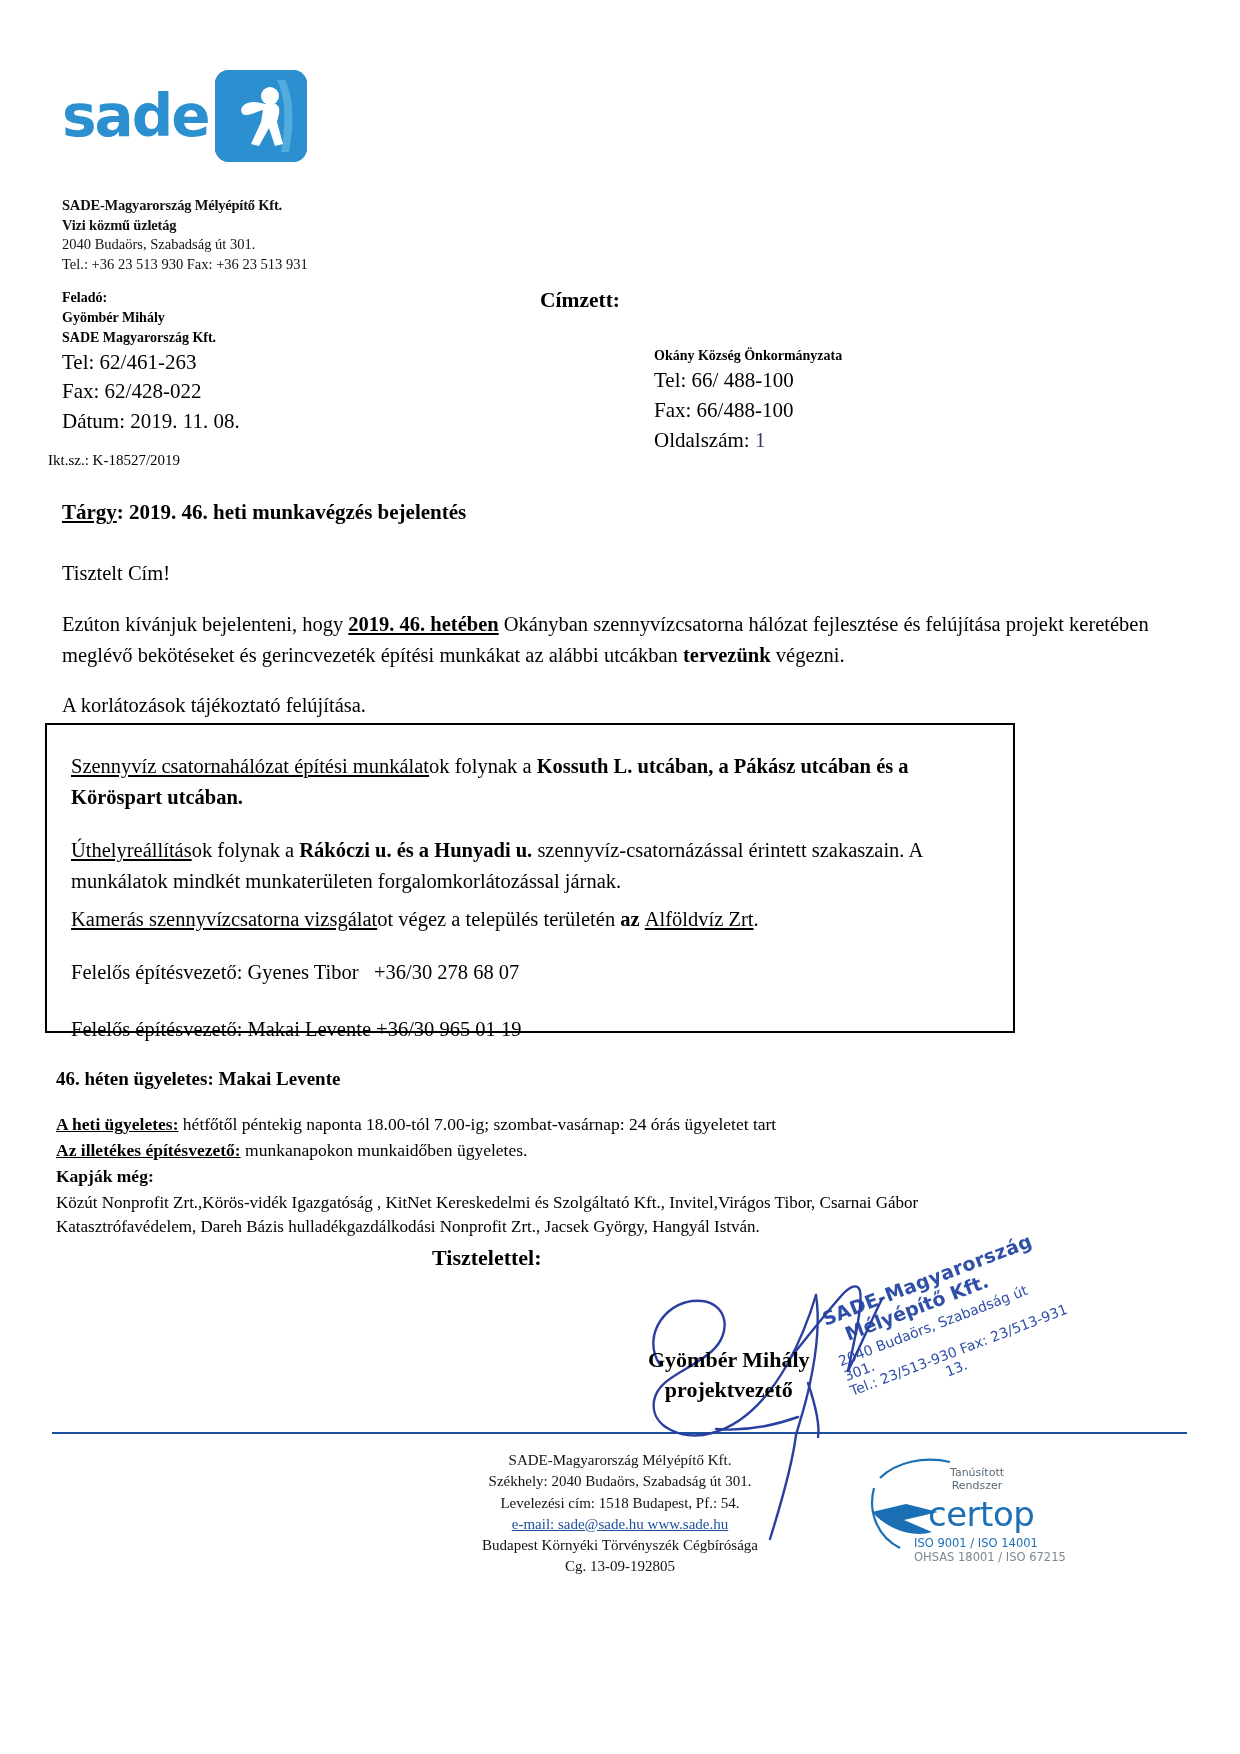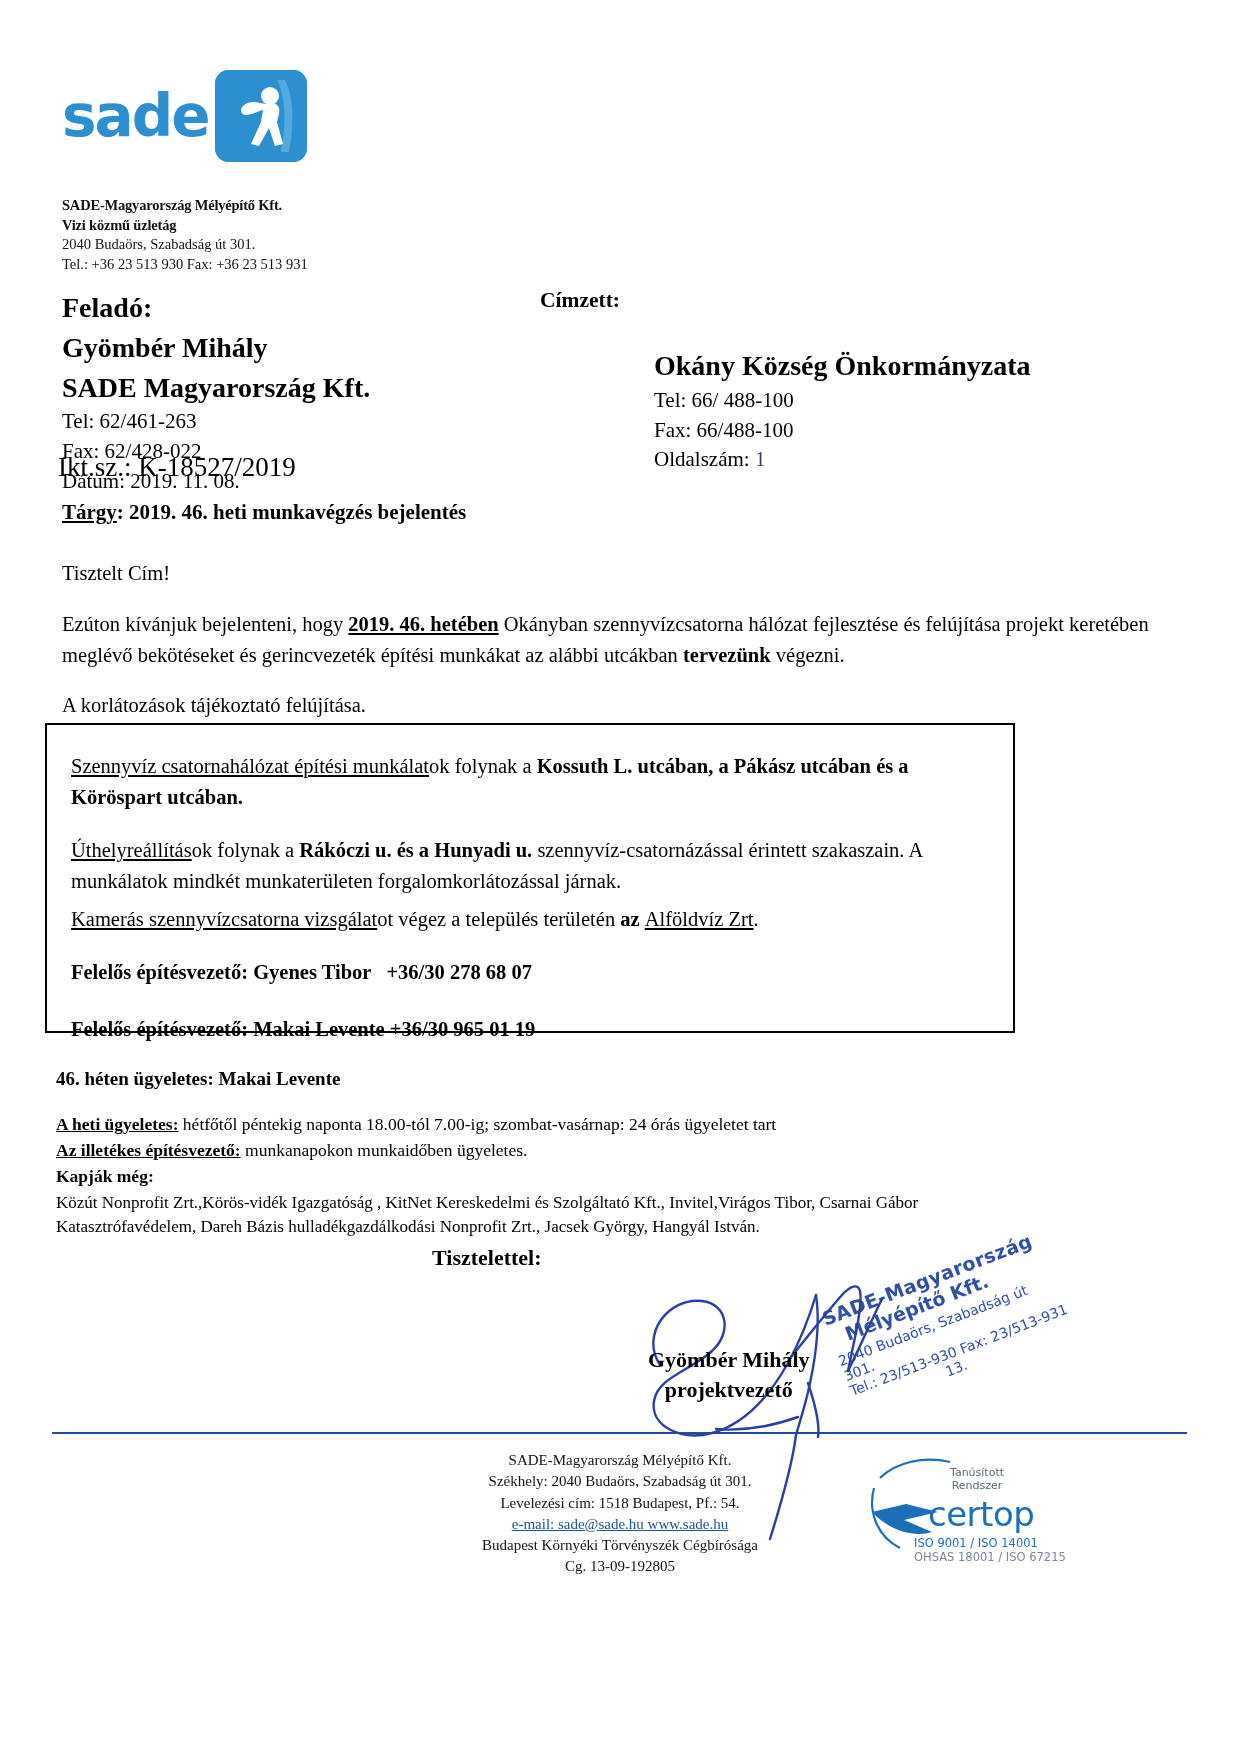--- a/index.html
+++ b/index.html
@@ -62,42 +62,42 @@
     width: 1115px;
   }
   .addr-row { position: relative; }
   .sender {
     position: absolute;
     left: 0;
     top: 0;
     font-size: 21px;
     line-height: 1.42;
   }
-  .label-big { font-weight: 700; font-size: 28px; }
+  .label-big { font-weight: 700; font-size: 14px; }
   .recipient-label {
     position: absolute;
     left: 478px;
     top: 0;
     font-weight: 700;
     font-size: 21.5px;
   }
   .recipient {
     position: absolute;
     left: 592px;
     top: 58px;
     font-size: 21px;
     line-height: 1.42;
   }
   .page-num { color: #3a3a6a; }
 
   .ikt {
     position: absolute;
-    left: 58px;
+    left: 48px;
     top: 452px;
-    font-size: 27px;
+    font-size: 15px;
   }
 
   
   .subject {
     position: absolute;
     left: 62px;
     top: 500px;
     font-size: 21px;
     font-weight: 700;
   }
@@ -126,21 +126,21 @@
     border: 2px solid #000;
     box-sizing: border-box;
   }
   .notice-inner {
     padding: 26px 24px 10px 24px;
     font-size: 20.5px;
     line-height: 1.52;
   }
   .notice-inner p { margin: 0 0 22px 0; }
   .notice-inner p.tight { margin-bottom: 6px; }
-  .notice-inner p.contact { margin: 0 0 26px 0; font-weight: 700; }
+  .notice-inner p.contact { margin: 0 0 26px 0; font-weight: 400; }
 
   
   .duty {
     position: absolute;
     left: 56px;
     top: 1068px;
     font-size: 19px;
     font-weight: 700;
   }
   .info-block {

